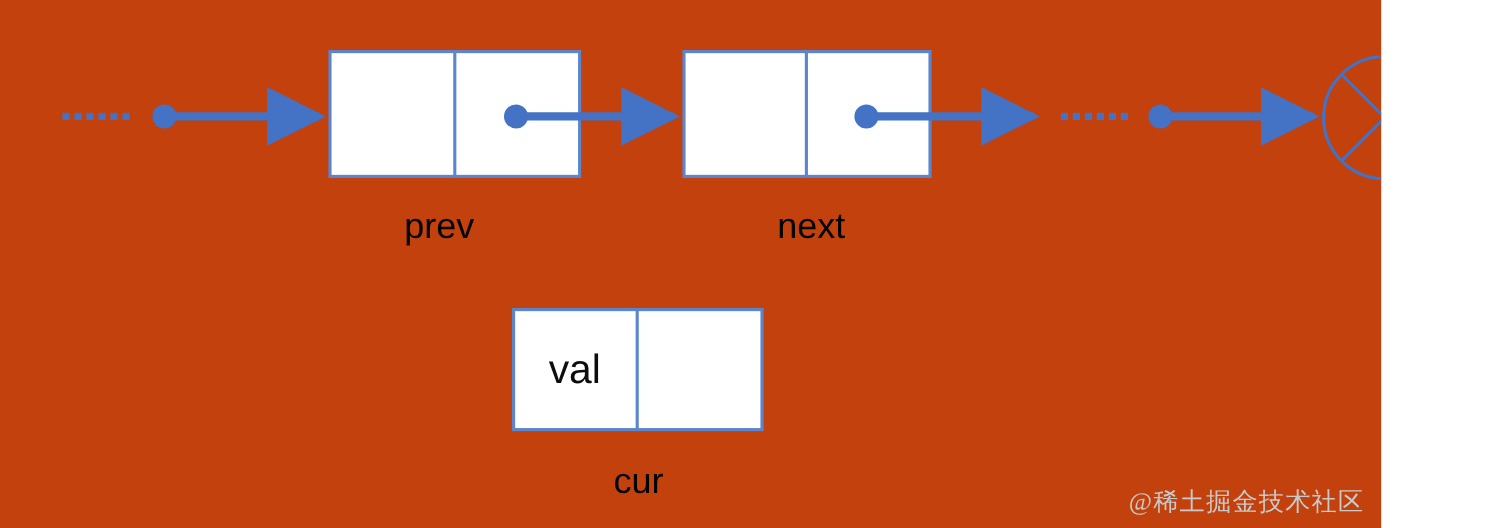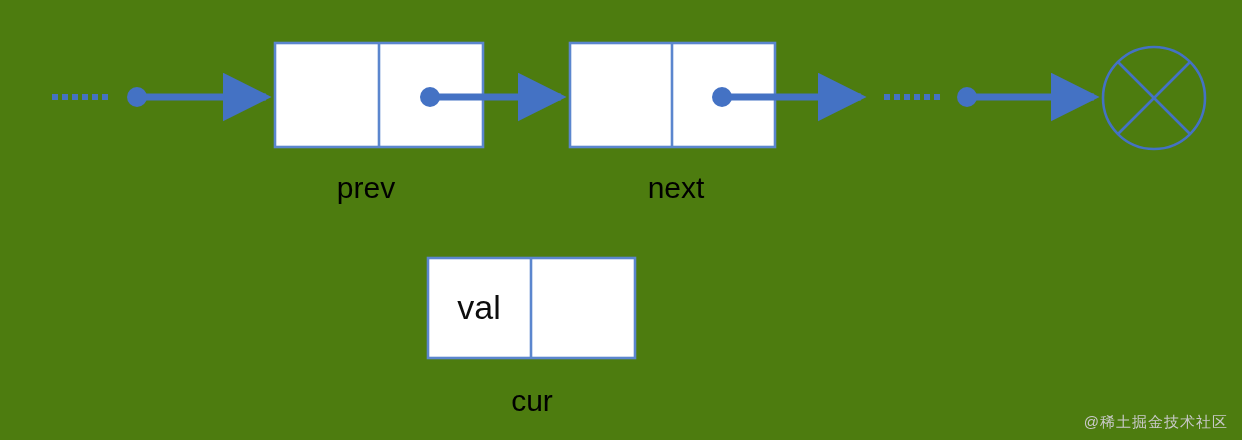--- a/index.html
+++ b/index.html
@@ -5,23 +5,23 @@
   html, body {
     margin: 0;
     padding: 0;
     background: #ffffff;
   }
   body {
     font-family: "Liberation Sans", "DejaVu Sans", sans-serif;
   }
   #canvas {
     position: relative;
-    width: 1242px;
+    width: 1151px;
     height: 440px;
-    background: #4d7c0f;
+    background: #c2410c;
     overflow: hidden;
   }
   #diagram-svg {
     position: absolute;
     left: 0;
     top: 0;
     width: 1242px;
     height: 440px;
     display: block;
   }
@@ -36,24 +36,24 @@
     font-size: 34px;
     fill: #0d0d0d;
     font-family: "Liberation Sans", "DejaVu Sans", sans-serif;
     text-anchor: middle;
     dominant-baseline: middle;
   }
   .watermark {
     position: absolute;
     right: 14px;
     bottom: 8px;
-    font-size: 15px;
+    font-size: 21px;
     color: #c9c9c9;
     letter-spacing: 1px;
-    font-family: Liberation Sans, sans-serif;
+    font-family: Liberation Serif, serif;
     white-space: nowrap;
     user-select: none;
   }
 </style>
 </head>
 <body>
 
 <div id="canvas">
 
   <svg id="diagram-svg" viewBox="0 0 1242 440">

